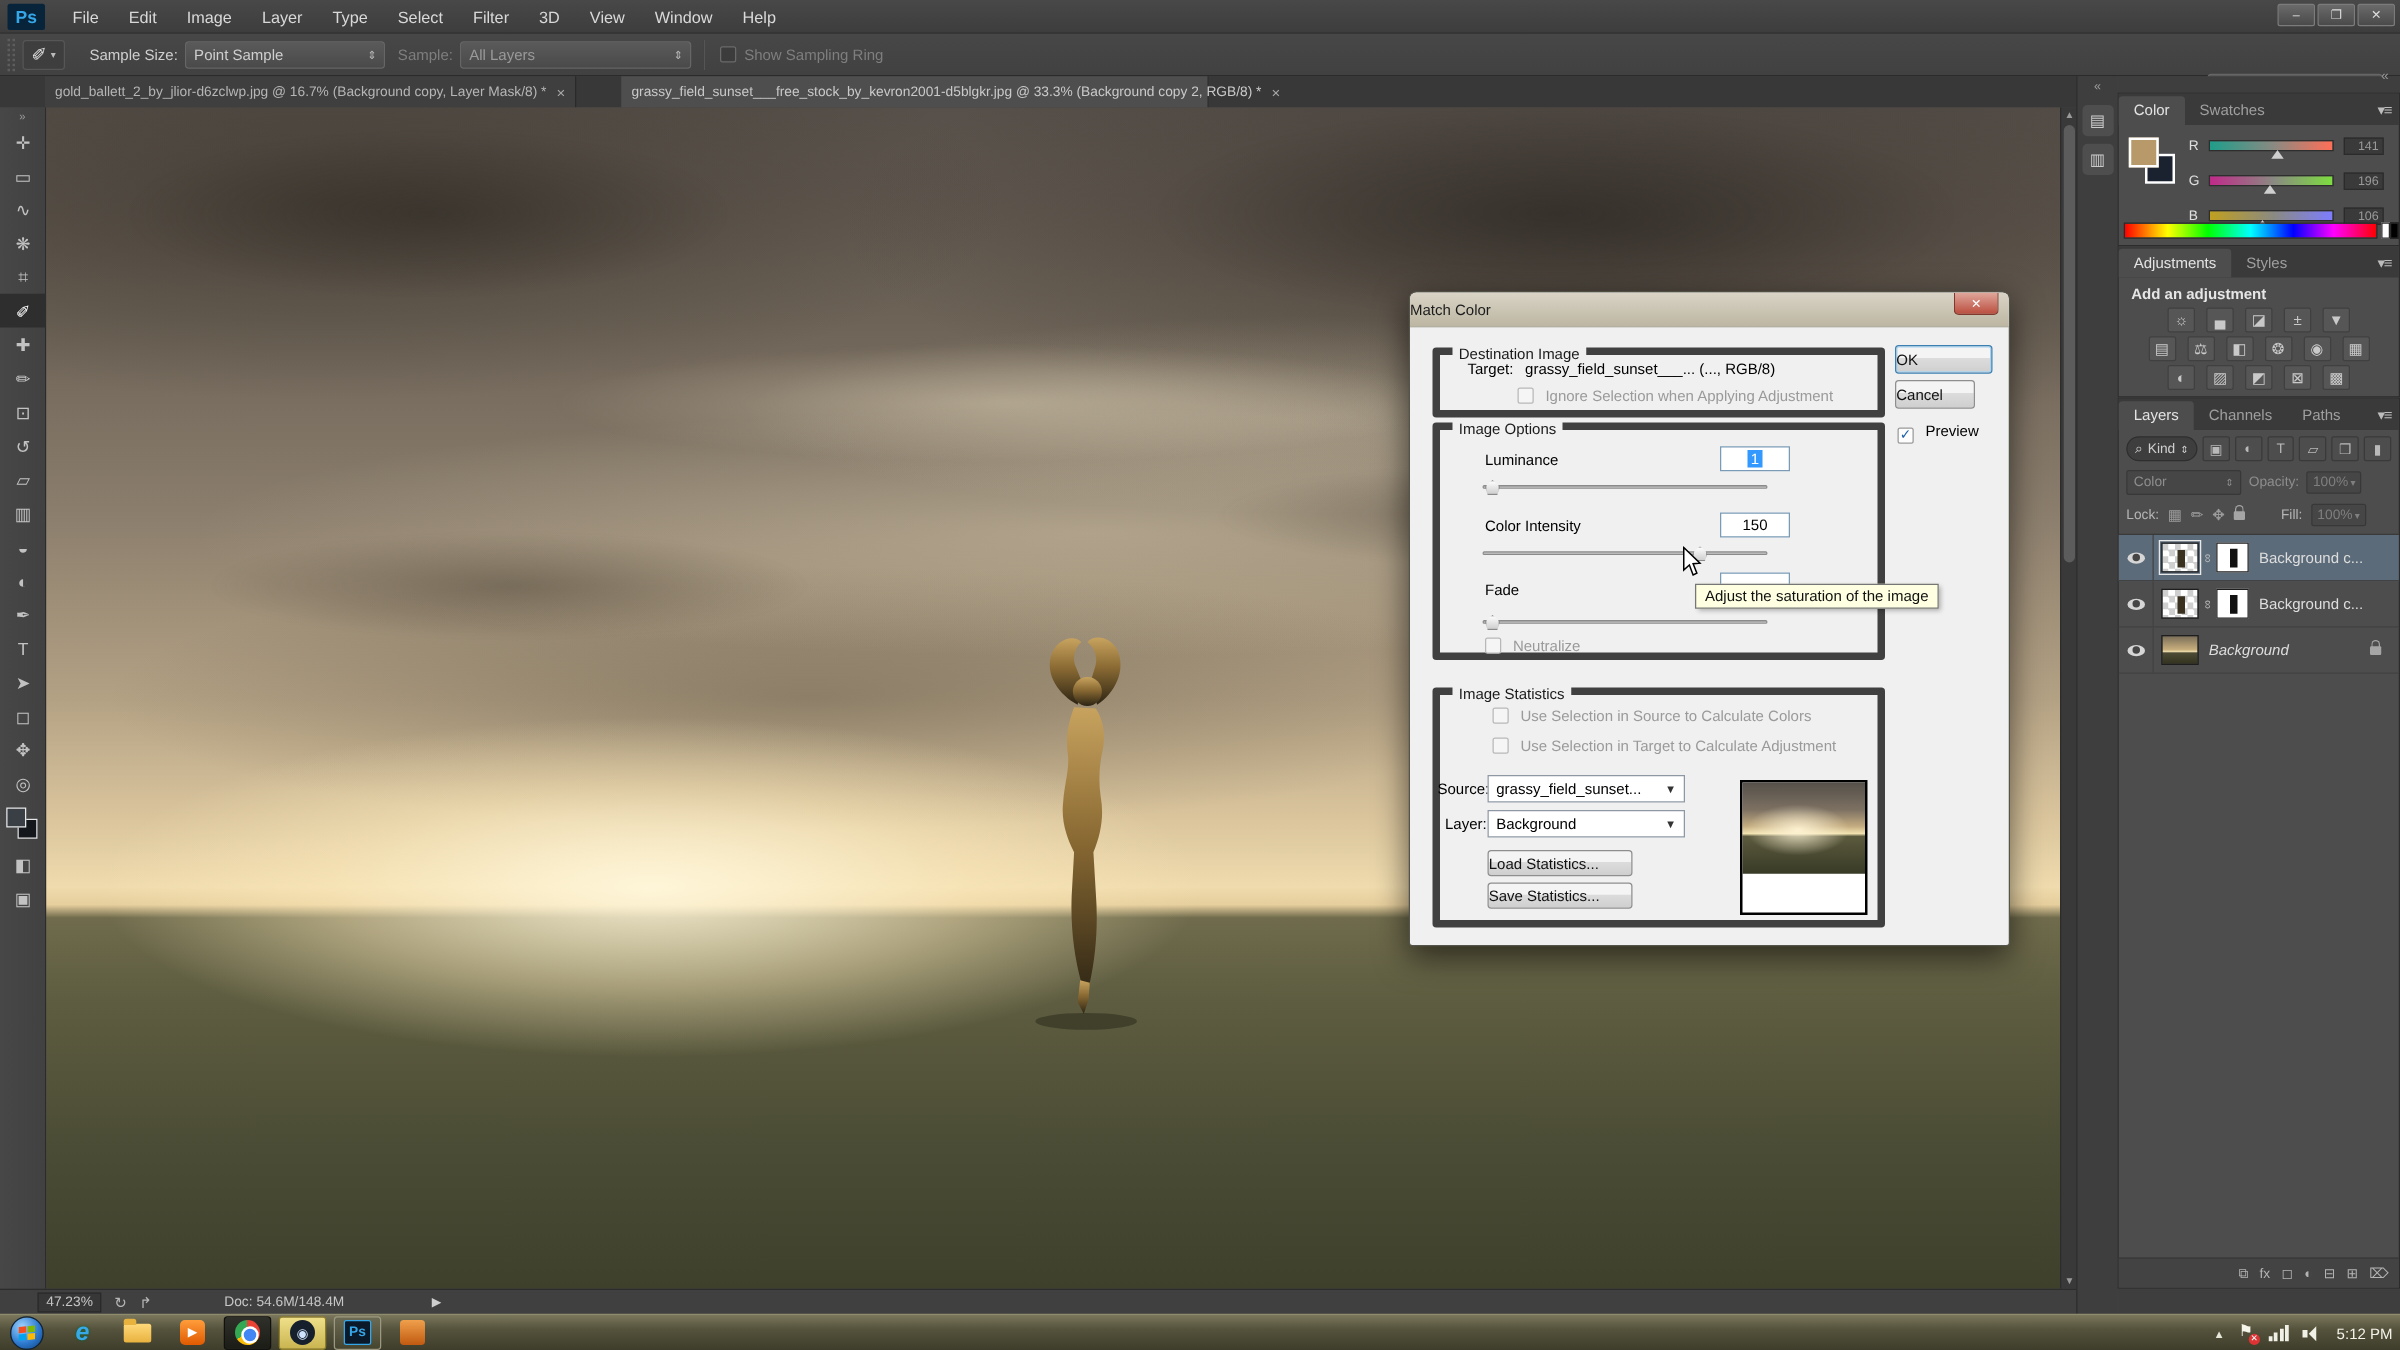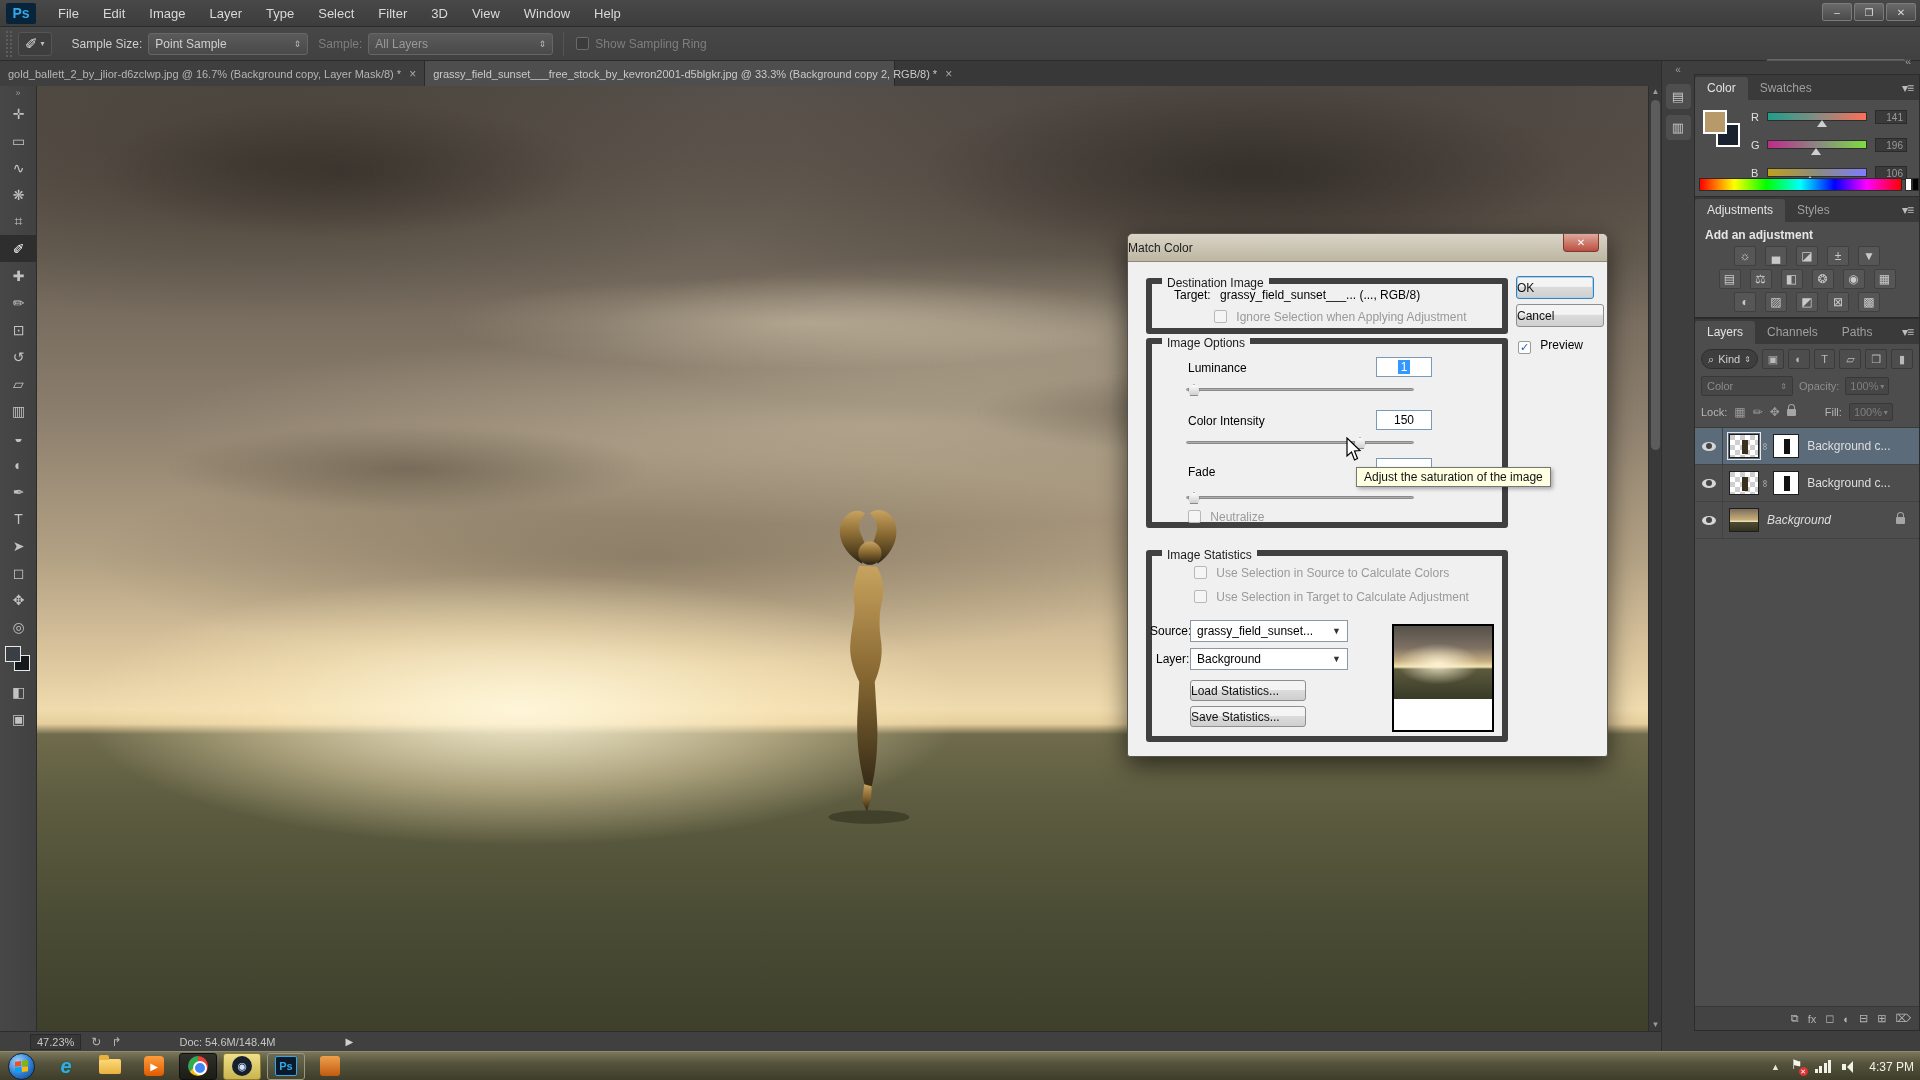--- a/index.html
+++ b/index.html
@@ -37,21 +37,21 @@
   .opt-dd .updown { font-size:9px; color:#bbb; margin-left:8px; }
   .vsep { width:1px; height:24px; background:#2f2f2f; border-right:1px solid #555; margin:0 10px; }
   .opt-check { width:13px; height:13px; border:1px solid #6a6a6a; background:#3c3c3c;
     border-radius:2px; margin:0 6px 0 2px; }
   .workspace { position:absolute; right:14px; top:32px; width:140px; }
 
   
   .tabbar { position:absolute; left:0; top:61px; width:1661px; height:25px;
     background:#383838; display:flex; align-items:flex-end; font-size:11px; }
   .doc-tab { height:25px; display:flex; align-items:center; padding:0 8px;
-    border-right:1px solid #2a2a2a; color:#c9c9c9; max-width:470px; white-space:nowrap; }
+    border-right:1px solid #2a2a2a; color:#c9c9c9; max-width:470px; white-space:nowrap;margin-left:36px; }
   .doc-tab.inactive { background:#3f3f3f; color:#b5b5b5; }
   .doc-tab.active { background:#4e4e4e; }
   .tab-close { margin-left:8px; color:#a9a9a9; font-size:12px; }
 
   
   .toolbar { position:absolute; left:0; top:86px; width:37px; height:945px;
     background:linear-gradient(90deg,#474747,#414141); border-right:1px solid #2c2c2c; }
   .toolbar .chev { text-align:center; color:#9a9a9a; font-size:9px; padding:2px 0; }
   .tool { width:37px; height:27px; display:flex; align-items:center; justify-content:center;
     color:#c2c2c2; font-size:14px; }
@@ -642,21 +642,21 @@
     <div class="aero-btn" style="left:62px; top:472px; width:116px; height:21px;">
       <span>Save Statistics...</span>
     </div>
     <div class="stat-thumb">
         <div class="img"></div>
       </div>
 
     <div class="aero-btn focus" style="left:388px; top:42px; width:78px;">
       <span>OK</span>
     </div>
-    <div class="aero-btn" style="left:388px; top:70px; width:88px;">
+    <div class="aero-btn" style="left:388px; top:70px; width:64px;">
       <span>Cancel</span>
     </div>
     <div class="dlg-row" style="left:390px; top:104px;">
       <span class="dlg-check" style="color:#1e5faa; font-size:11px; text-align:center; line-height:11px;">✓</span>
       <span>Preview</span>
     </div>
   </div>
 
   <svg class="cursor-svg" width="17" height="25" viewBox="0 0 17 25">
     <polygon points="1,1 1,19 5.5,15 8.5,23 11.5,21.5 8.5,14 14,13.5" fill="#fff" stroke="#000" stroke-width="1.2"></polygon>
@@ -697,17 +697,17 @@
       <span class="tray-flag">
           <span class="badge">✕</span>
         </span>
       <span class="bars">
         <i style="height:4px;"></i>
           <i style="height:7px;"></i>
           <i style="height:10px;"></i>
           <i style="height:13px;"></i>
       </span>
       <span class="spk"></span>
-      <span class="tray-time">4:37 PM</span>
+      <span class="tray-time">5:12 PM</span>
     </div>
   </div>
 
 </div>
 
 </body></html>

